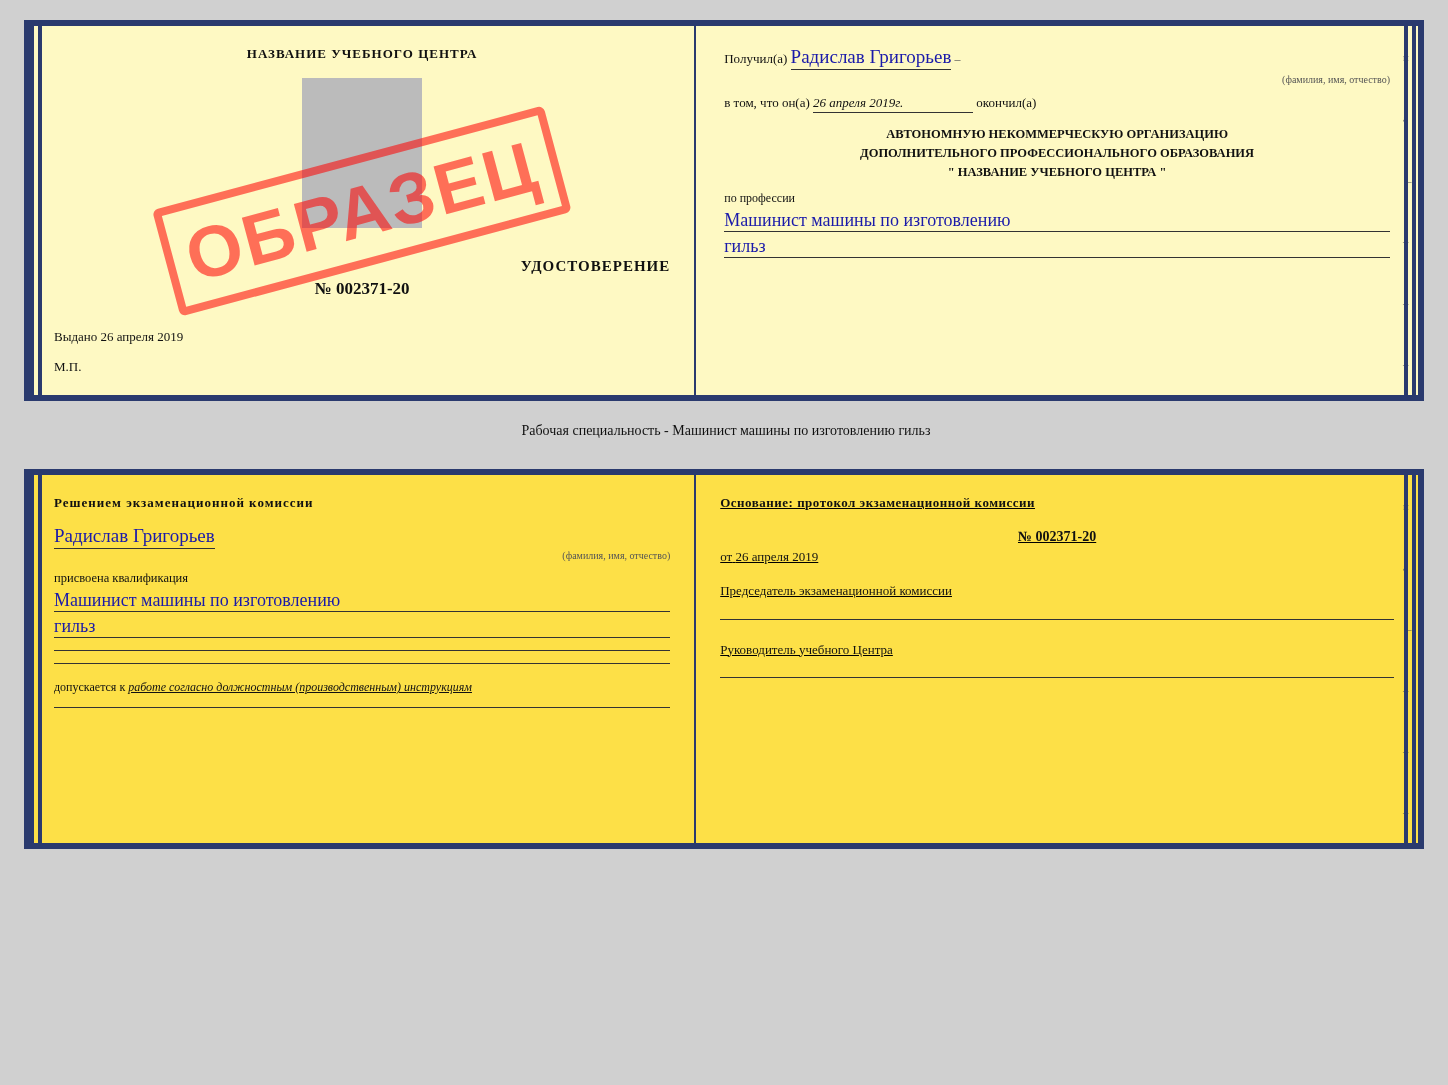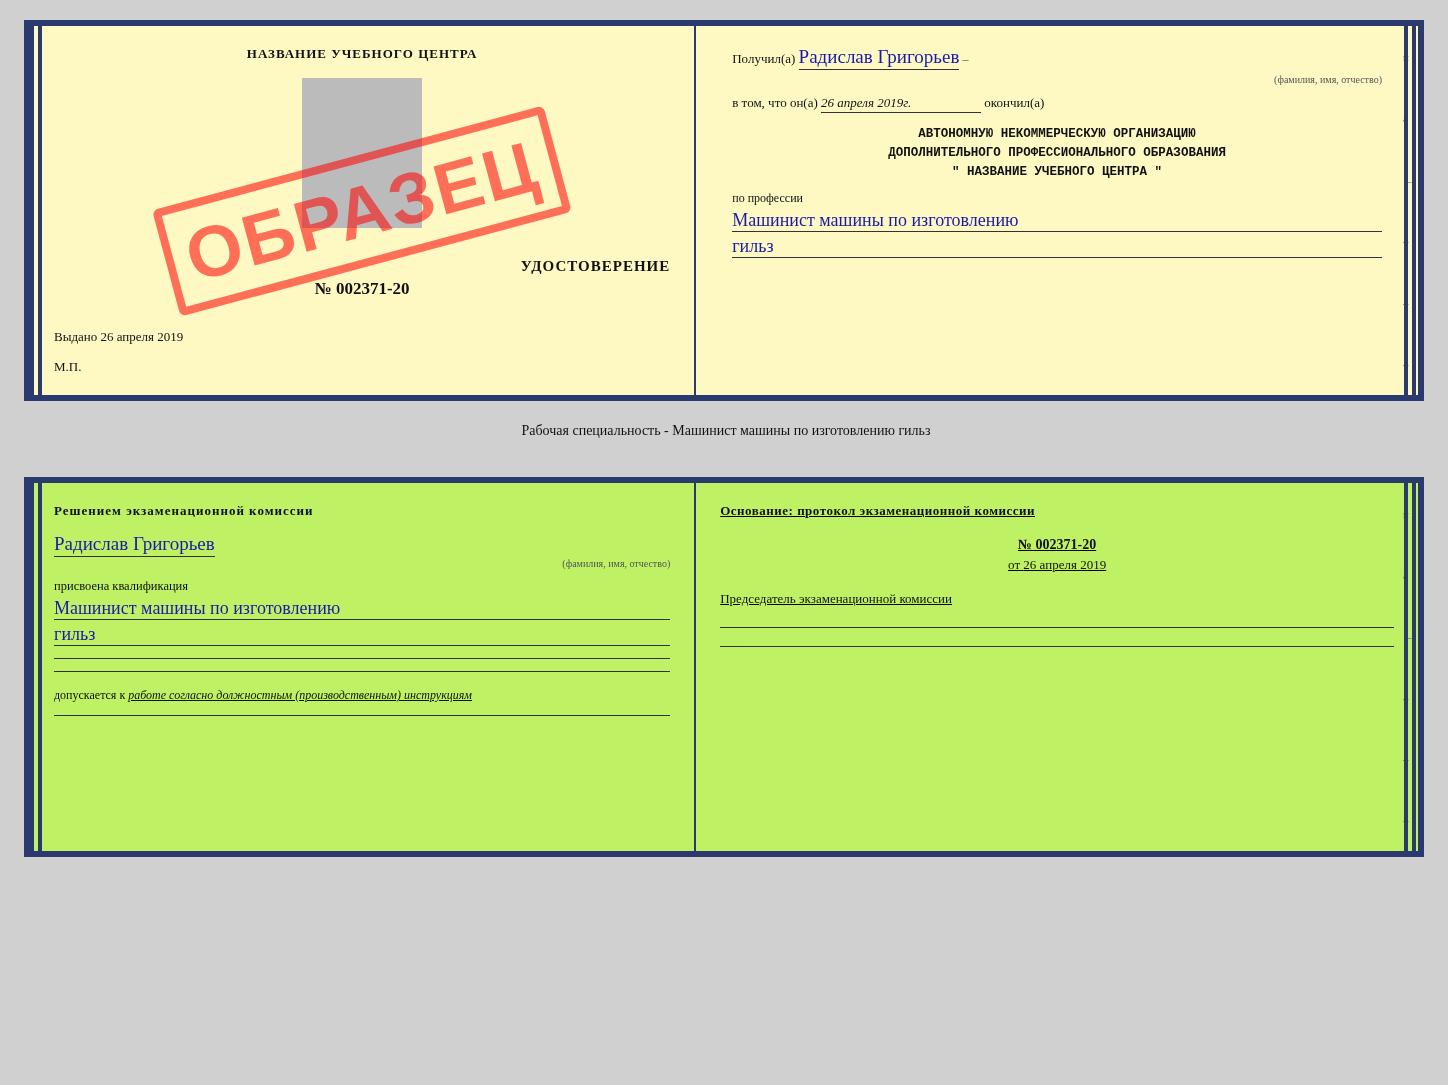--- a/index.html
+++ b/index.html
@@ -32,21 +32,21 @@
     .doc-left {
       width: 48%;
       border-right: 2px solid #2a3a6e;
       padding: 20px 24px;
       position: relative;
       overflow: hidden;
     }
 
     .doc-right {
       width: 52%;
-      padding: 20px 36px;
+      padding: 20px 28px;
       position: relative;
     }
 
     .center-title {
       text-align: center;
       font-size: 13px;
       font-weight: bold;
       letter-spacing: 1px;
       margin-bottom: 16px;
       color: #111;
@@ -147,21 +147,20 @@
       padding-bottom: 1px;
     }
 
     .org-block {
       margin: 12px 0 8px;
       font-size: 12.5px;
       text-align: center;
       font-weight: bold;
       line-height: 1.5;
       color: #111;
-      font-family: Liberation Mono, monospace;
     }
 
     .profession-label {
       font-size: 12px;
       color: #111;
       margin-top: 10px;
     }
 
     .profession-name {
       font-family: 'Segoe Script', 'Brush Script MT', cursive;
@@ -199,24 +198,24 @@
       max-width: 1400px;
       margin-left: auto;
       margin-right: auto;
       padding-left: 4px;
     }
 
     
     .doc-bottom {
       display: flex;
       border: 6px solid #2a3a6e;
-      background: #bef264;
+      background: #fde047;
       width: 100%;
       max-width: 1400px;
-      margin: 16px auto;
+      margin: 8px auto;
       min-height: 380px;
       position: relative;
     }
 
     .doc-bottom-left {
       width: 48%;
       border-right: 2px solid #2a3a6e;
       padding: 20px 24px;
       position: relative;
     }
@@ -299,21 +298,20 @@
     .protocol-number {
       font-size: 14px;
       font-weight: bold;
       text-align: center;
       color: #111;
       margin: 8px 0 4px;
     }
 
     .protocol-date {
       font-size: 13px;
-      text-align: center;
       color: #111;
       margin-bottom: 16px;
     }
 
     .chairman-label {
       font-size: 13px;
       color: #111;
       line-height: 1.5;
       margin-top: 12px;
     }
@@ -452,20 +450,21 @@
 
       <div class="protocol-number">№ 002371-20</div>
       <div class="protocol-date">
         <span>от</span>
         <span>26 апреля 2019</span>
       </div>
 
       <div class="chairman-label">Председатель экзаменационной комиссии</div>
       <span class="sign-line"></span>
 
+      <div class="rukovoditel-label">Руководитель учебного Центра</div>
       <span class="sign-line2"></span>
 
       <div class="side-marks">
         <span>и</span>
         <span>а</span>
         <span>←</span>
         <span>–</span>
         <span>–</span>
         <span>–</span>
       </div>

